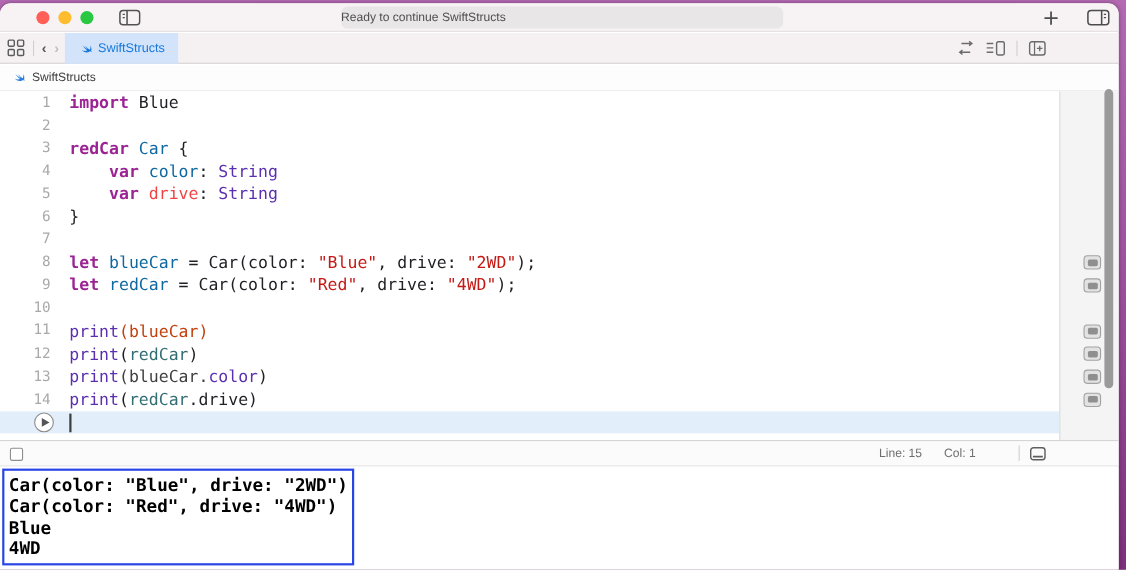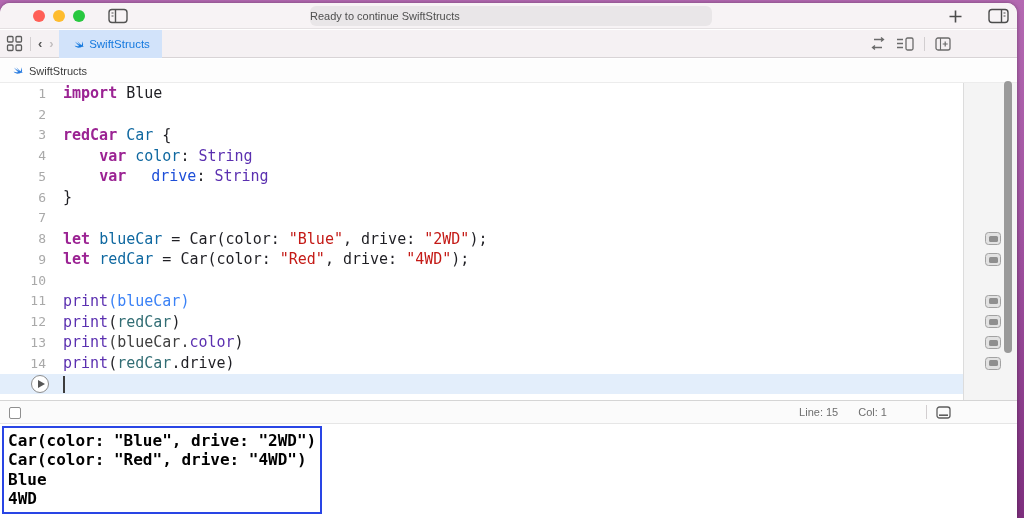--- a/index.html
+++ b/index.html
@@ -187,21 +187,21 @@
       <div class="eline">
         <span class="lnum">3</span>
         <span class="lcode"><span class="seg-kw" style="color: rgb(155, 35, 147);">redCar</span><span style="color: rgb(31, 31, 36);"> </span><span style="color: rgb(15, 104, 160);">Car</span><span style="color: rgb(31, 31, 36);"> {</span></span>
       </div>
       <div class="eline">
         <span class="lnum">4</span>
         <span class="lcode"><span style="color: rgb(31, 31, 36);">    </span><span class="seg-kw" style="color: rgb(155, 35, 147);">var</span><span style="color: rgb(31, 31, 36);"> </span><span style="color: rgb(15, 104, 160);">color</span><span style="color: rgb(31, 31, 36);">: </span><span style="color: rgb(91, 48, 176);">String</span></span>
       </div>
       <div class="eline">
         <span class="lnum">5</span>
-        <span class="lcode"><span style="color: rgb(31, 31, 36);">    </span><span class="seg-kw" style="color: rgb(155, 35, 147);">var</span><span style="color: rgb(31, 31, 36);"> </span><span style="color: #1d4ed8; margin-left: 16px;">drive</span><span style="color: rgb(31, 31, 36);">: </span><span style="color: rgb(91, 48, 176);">String</span></span>
+        <span class="lcode"><span style="color: rgb(31, 31, 36);">    </span><span class="seg-kw" style="color: rgb(155, 35, 147);">var</span><span style="color: rgb(31, 31, 36);"> </span><span style="color: #ef4444;">drive</span><span style="color: rgb(31, 31, 36);">: </span><span style="color: rgb(91, 48, 176);">String</span></span>
       </div>
       <div class="eline">
         <span class="lnum">6</span>
         <span class="lcode"><span style="color: rgb(31, 31, 36);">}</span></span>
       </div>
       <div class="eline">
         <span class="lnum">7</span>
         <span class="lcode"></span>
       </div>
       <div class="eline">
@@ -211,21 +211,21 @@
       <div class="eline">
         <span class="lnum">9</span>
         <span class="lcode"><span class="seg-kw" style="color: rgb(155, 35, 147);">let</span><span style="color: rgb(31, 31, 36);"> </span><span style="color: rgb(15, 104, 160);">redCar</span><span style="color: rgb(31, 31, 36);"> = Car(color: </span><span style="color: rgb(196, 26, 22);">"Red"</span><span style="color: rgb(31, 31, 36);">, drive: </span><span style="color: rgb(196, 26, 22);">"4WD"</span><span style="color: rgb(31, 31, 36);">);</span></span>
       </div>
       <div class="eline">
         <span class="lnum">10</span>
         <span class="lcode"></span>
       </div>
       <div class="eline">
         <span class="lnum">11</span>
-        <span class="lcode"><span style="color: rgb(91, 48, 176);">print</span><span style="color: #3b82f6;">(blueCar)</span></span>
+        <span class="lcode"><span style="color: rgb(91, 48, 176);">print</span><span style="color: #c2410c;">(blueCar)</span></span>
       </div>
       <div class="eline">
         <span class="lnum">12</span>
         <span class="lcode"><span style="color: rgb(91, 48, 176);">print</span><span style="color: rgb(31, 31, 36);">(</span><span style="color: rgb(50, 109, 116);">redCar</span><span style="color: rgb(31, 31, 36);">)</span></span>
       </div>
       <div class="eline">
         <span class="lnum">13</span>
         <span class="lcode"><span style="color: rgb(91, 48, 176);">print</span><span style="color: #404040;">(blueCar.</span><span style="color: rgb(91, 48, 176);">color</span><span style="color: rgb(31, 31, 36);">)</span></span>
       </div>
       <div class="eline">

